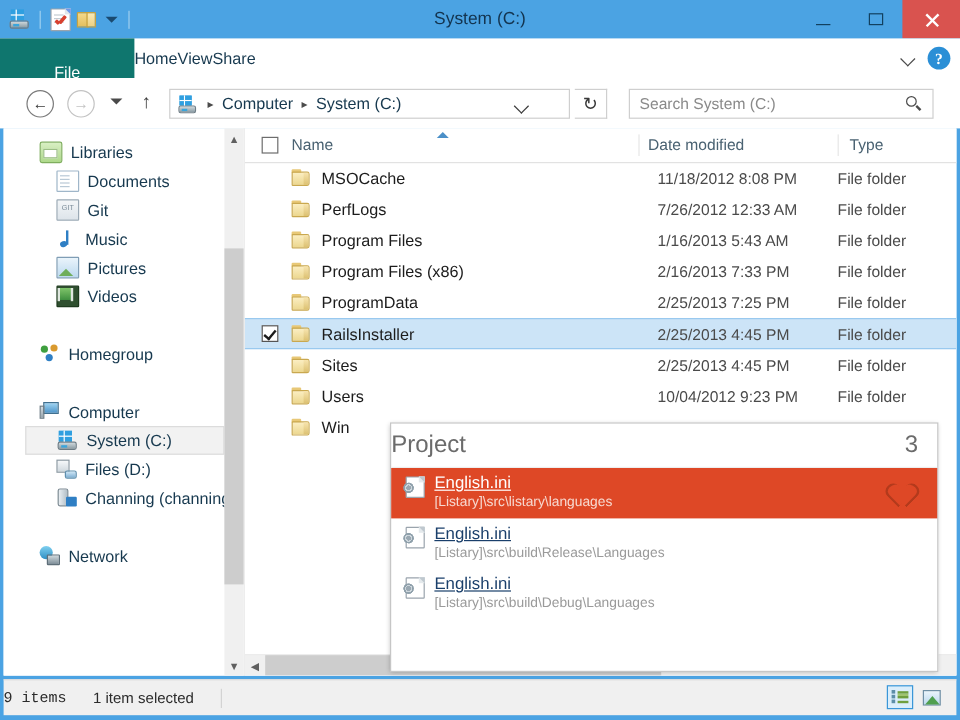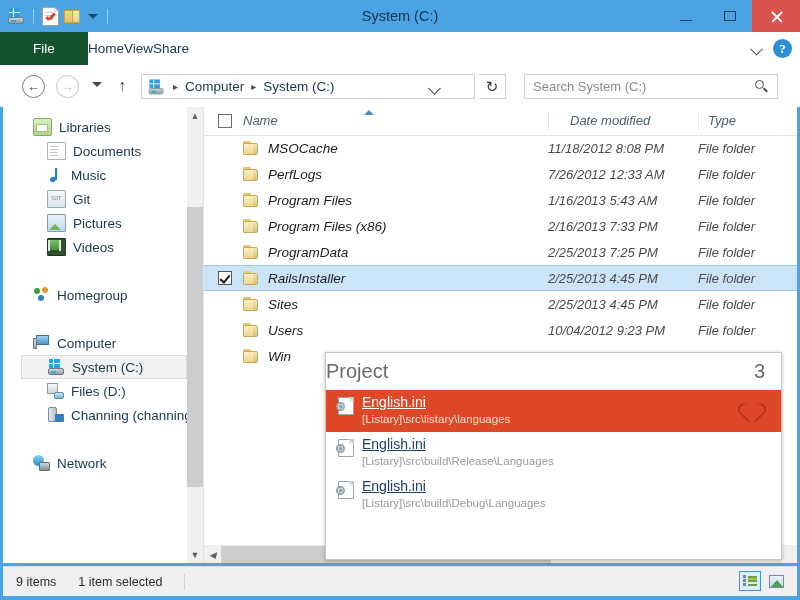--- a/index.html
+++ b/index.html
@@ -123,21 +123,21 @@
   .ribbon {
     position: absolute; left: 0; top: 32px; width: 800px; height: 33px;
     background: #ffffff;
   }
   .tabs { position: absolute; left: 0; top: 0; display: flex; height: 33px; }
   .tab {
     height: 33px; line-height: 33px; padding: 0 0;
     font-size: 13.5px; color: #17394f;
   }
   .tab.file {
-    background: #14532d; color: #ffffff; width: 88px; padding: 0; text-align: center;
+    background: #0f766e; color: #ffffff; width: 88px; padding: 12px; text-align: center;
   }
   .ribbon-right {
     position: absolute; right: 8px; top: 0; height: 33px; display: flex; align-items: center; gap: 9px;
   }
   .chev-down-sm {
     width: 14px; height: 14px; position: relative;
   }
   .chev-down-sm::after {
     content: ""; position: absolute; left: 2px; top: 4px; width: 8px; height: 8px;
     border-right: 1.6px solid #4a4a4a; border-bottom: 1.6px solid #4a4a4a;
@@ -356,32 +356,32 @@
     content: ""; position: absolute; left: 0px; top: 0px; width: 11px; height: 11px;
     border-radius: 50%; background: linear-gradient(#7fd0f0, #2f8fc4);
   }
   .ico-network::after {
     content: ""; position: absolute; right: 0px; bottom: 0px; width: 11px; height: 9px;
     background: linear-gradient(#cfd8dc, #7f8f99); border: 1px solid #5f6f79; border-radius: 1px; box-sizing: border-box;
   }
 
   
   .filepane {
-    position: relative; flex: 1; height: 456px; background: #ffffff; overflow: hidden; font-style: italic;
+    position: relative; flex: 1; height: 456px; background: #ffffff; overflow: hidden;
   }
   .colhead {
     position: absolute; left: 0; top: 0; width: 100%; height: 28px;
     border-bottom: 1px solid #e2e2e2; background: #ffffff;
   }
   .ch {
     position: absolute; top: 0; height: 28px; line-height: 28px;
     font-size: 13px; color: #4a6272;
   }
   .ch.name { left: 39px; }
-  .ch.date { left: 344px; border-left: 1px solid #e6e6e6; padding-left: 21px; height: 18px; line-height: 18px; top: 5px; }
+  .ch.date { left: 328px; border-left: 1px solid #e6e6e6; padding-left: 7px; height: 18px; line-height: 18px; top: 5px; }
   .ch.type { left: 494px; border-left: 1px solid #e6e6e6; padding-left: 9px; height: 18px; line-height: 18px; top: 5px; }
   .selectall {
     position: absolute; left: 14px; top: 7px; width: 14px; height: 14px;
     border: 1px solid #6d6d6d; background: #ffffff; box-sizing: border-box;
   }
   .sortarrow {
     position: absolute; left: 160px; top: 3px; width: 0; height: 0;
     border-left: 5px solid transparent; border-right: 5px solid transparent;
     border-bottom: 5px solid #4b90c8;
   }
@@ -440,21 +440,21 @@
 
   
   .statusbar {
     position: absolute; left: 3px; bottom: 4px; width: 794px; height: 29px;
     background: #f0f0f0; border-top: 1px solid #dcdcdc;
     display: flex; align-items: center;
   }
   .st-text {
     font-size: 12.5px; color: #2b2b2b;
   }
-  .st-1 { margin-left: 13px; }
+  .st-1 { margin-left: 0; font-family: Liberation Mono, monospace; }
   .st-2 { margin-left: 22px; }
   .st-div { width: 1px; height: 16px; background: #d3d3d3; margin-left: 22px; }
   .st-views {
     position: absolute; right: 10px; top: 4px; display: flex; gap: 4px; align-items: center;
   }
   .vbtn {
     width: 22px; height: 20px; display: flex; align-items: center; justify-content: center;
     box-sizing: border-box; position: relative;
   }
   .vbtn.active {
@@ -656,26 +656,26 @@
       <div class="tree">
         <div class="tnode">
           <span class="ico ico-lib"></span>
           <span>Libraries</span>
         </div>
         <div class="tnode child">
           <span class="ico ico-doc"></span>
           <span>Documents</span>
         </div>
         <div class="tnode child">
+          <span class="ico ico-git">GIT</span>
+          <span>Git</span>
+        </div>
+        <div class="tnode child">
           <span class="ico ico-music"></span>
           <span>Music</span>
-        </div>
-        <div class="tnode child">
-          <span class="ico ico-git">GIT</span>
-          <span>Git</span>
         </div>
         <div class="tnode child">
           <span class="ico ico-pic"></span>
           <span>Pictures</span>
         </div>
         <div class="tnode child">
           <span class="ico ico-vid"></span>
           <span>Videos</span>
         </div>
         <div class="tnode spacer"></div>

